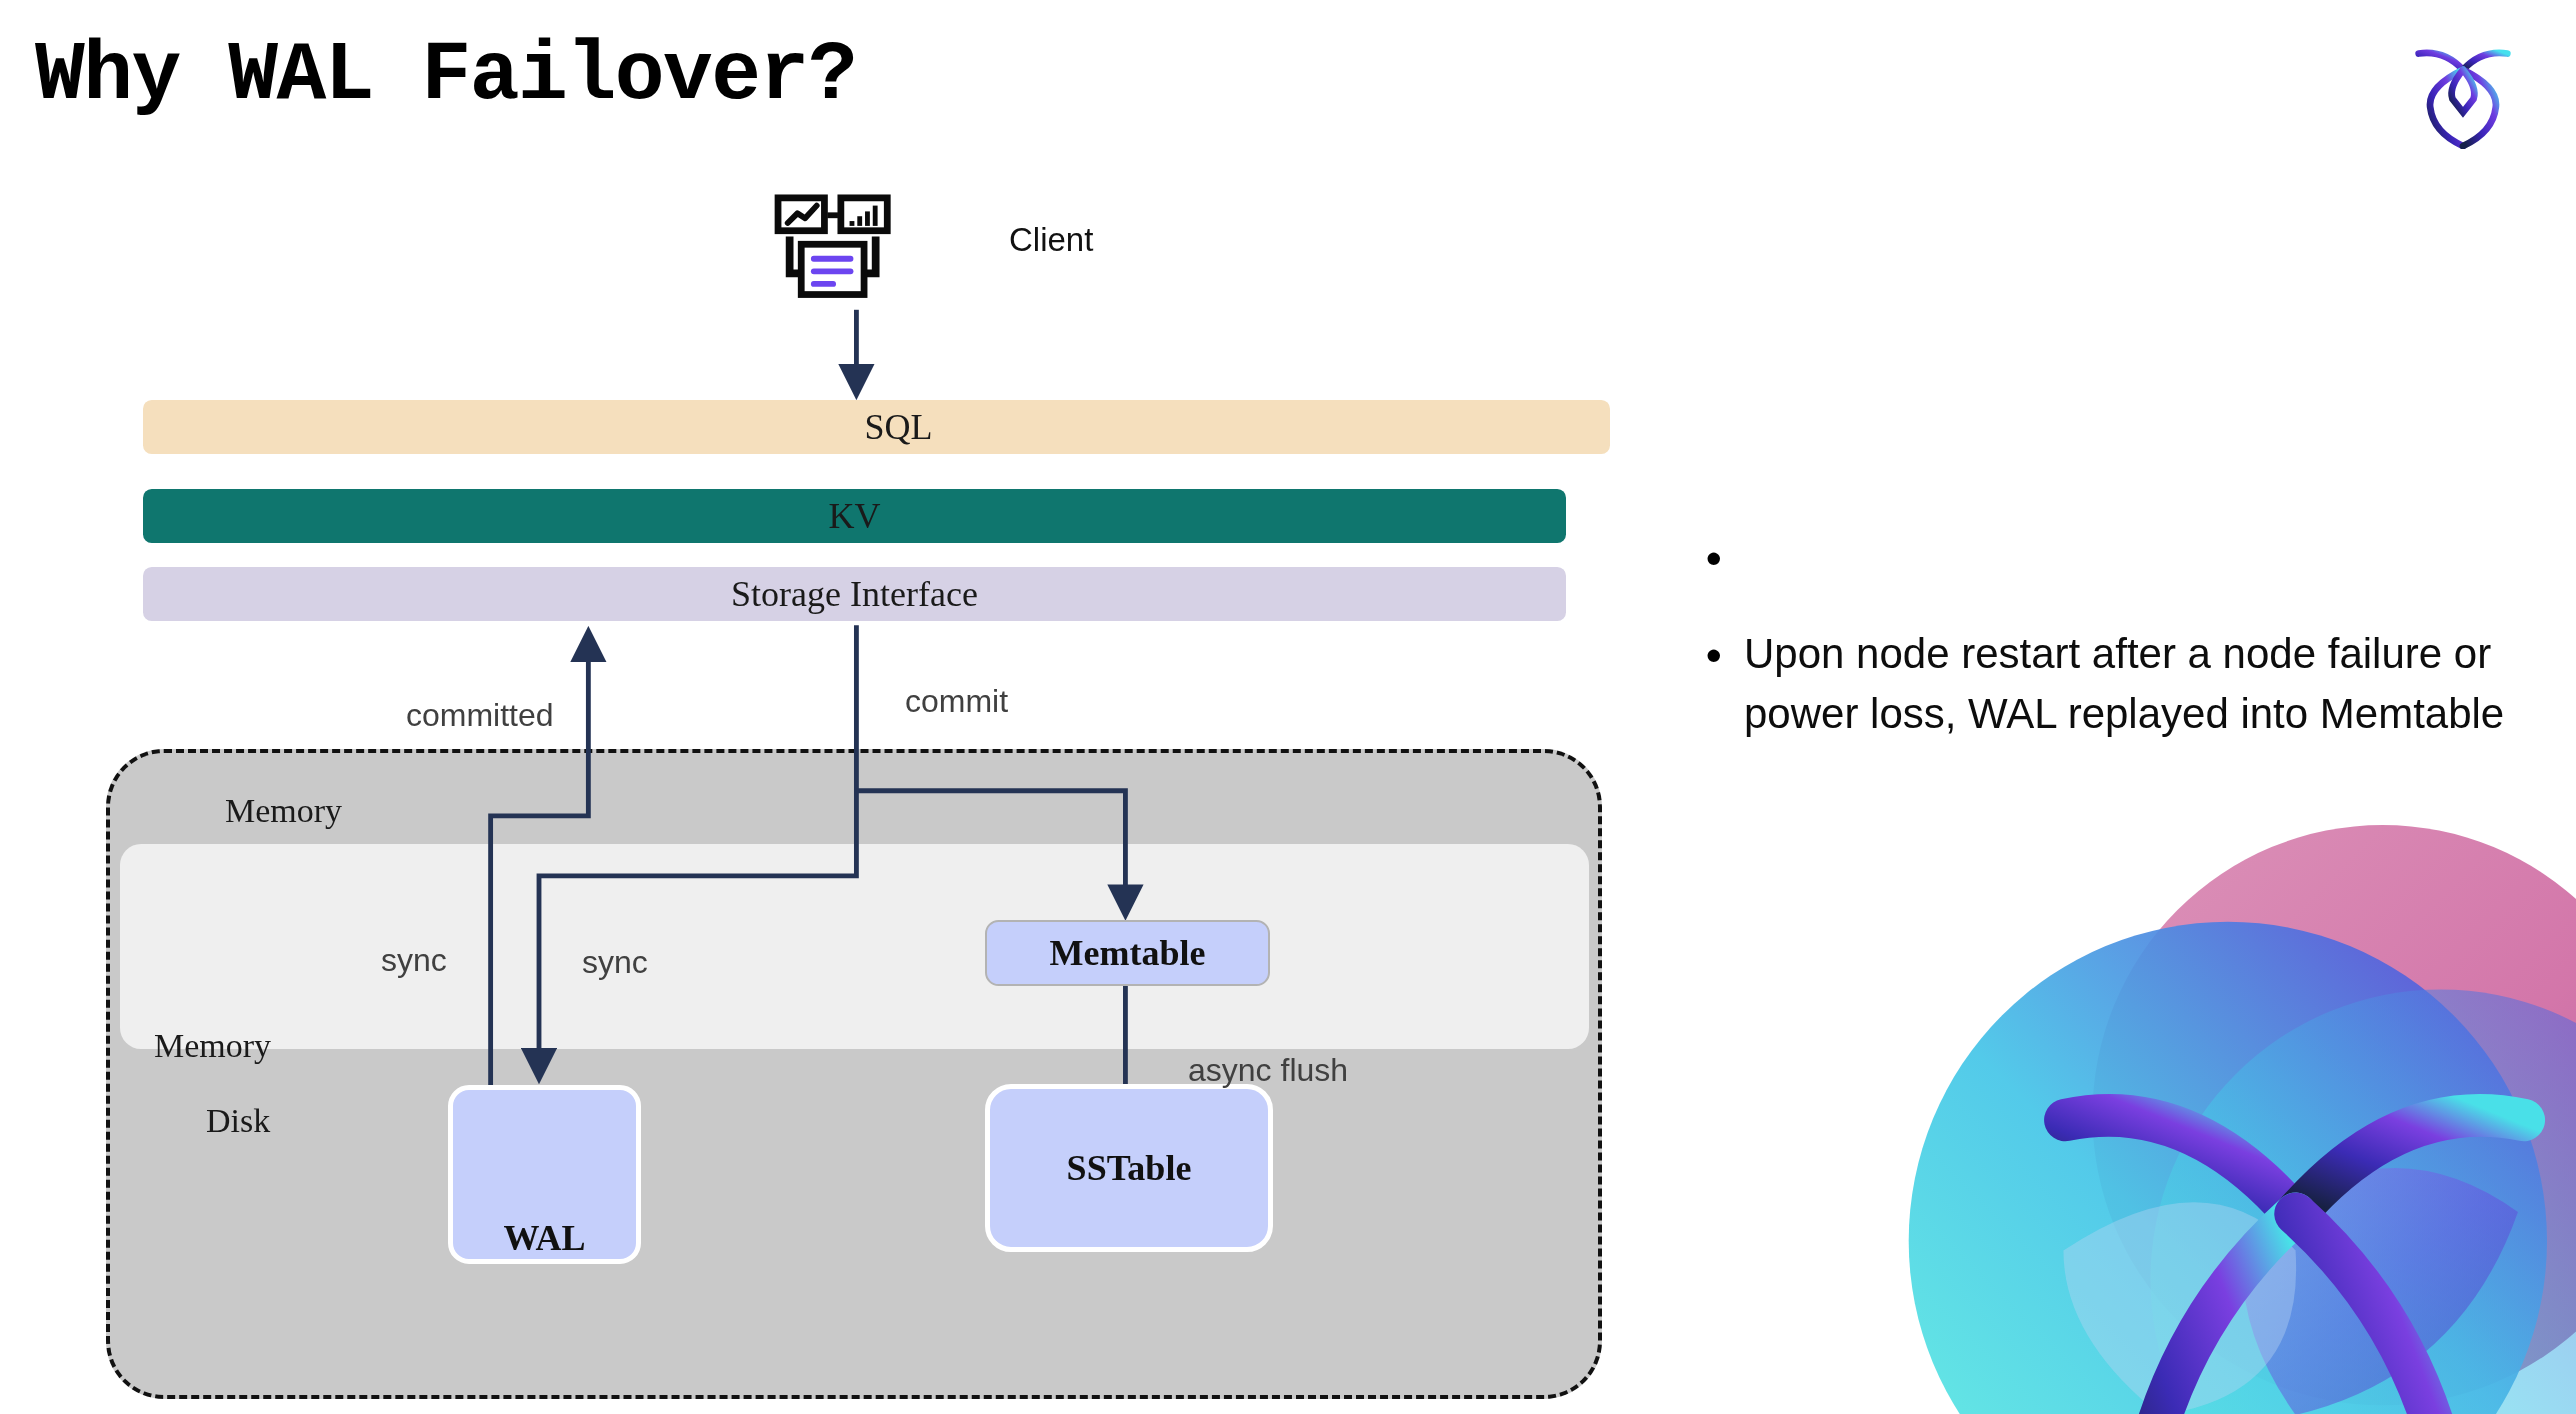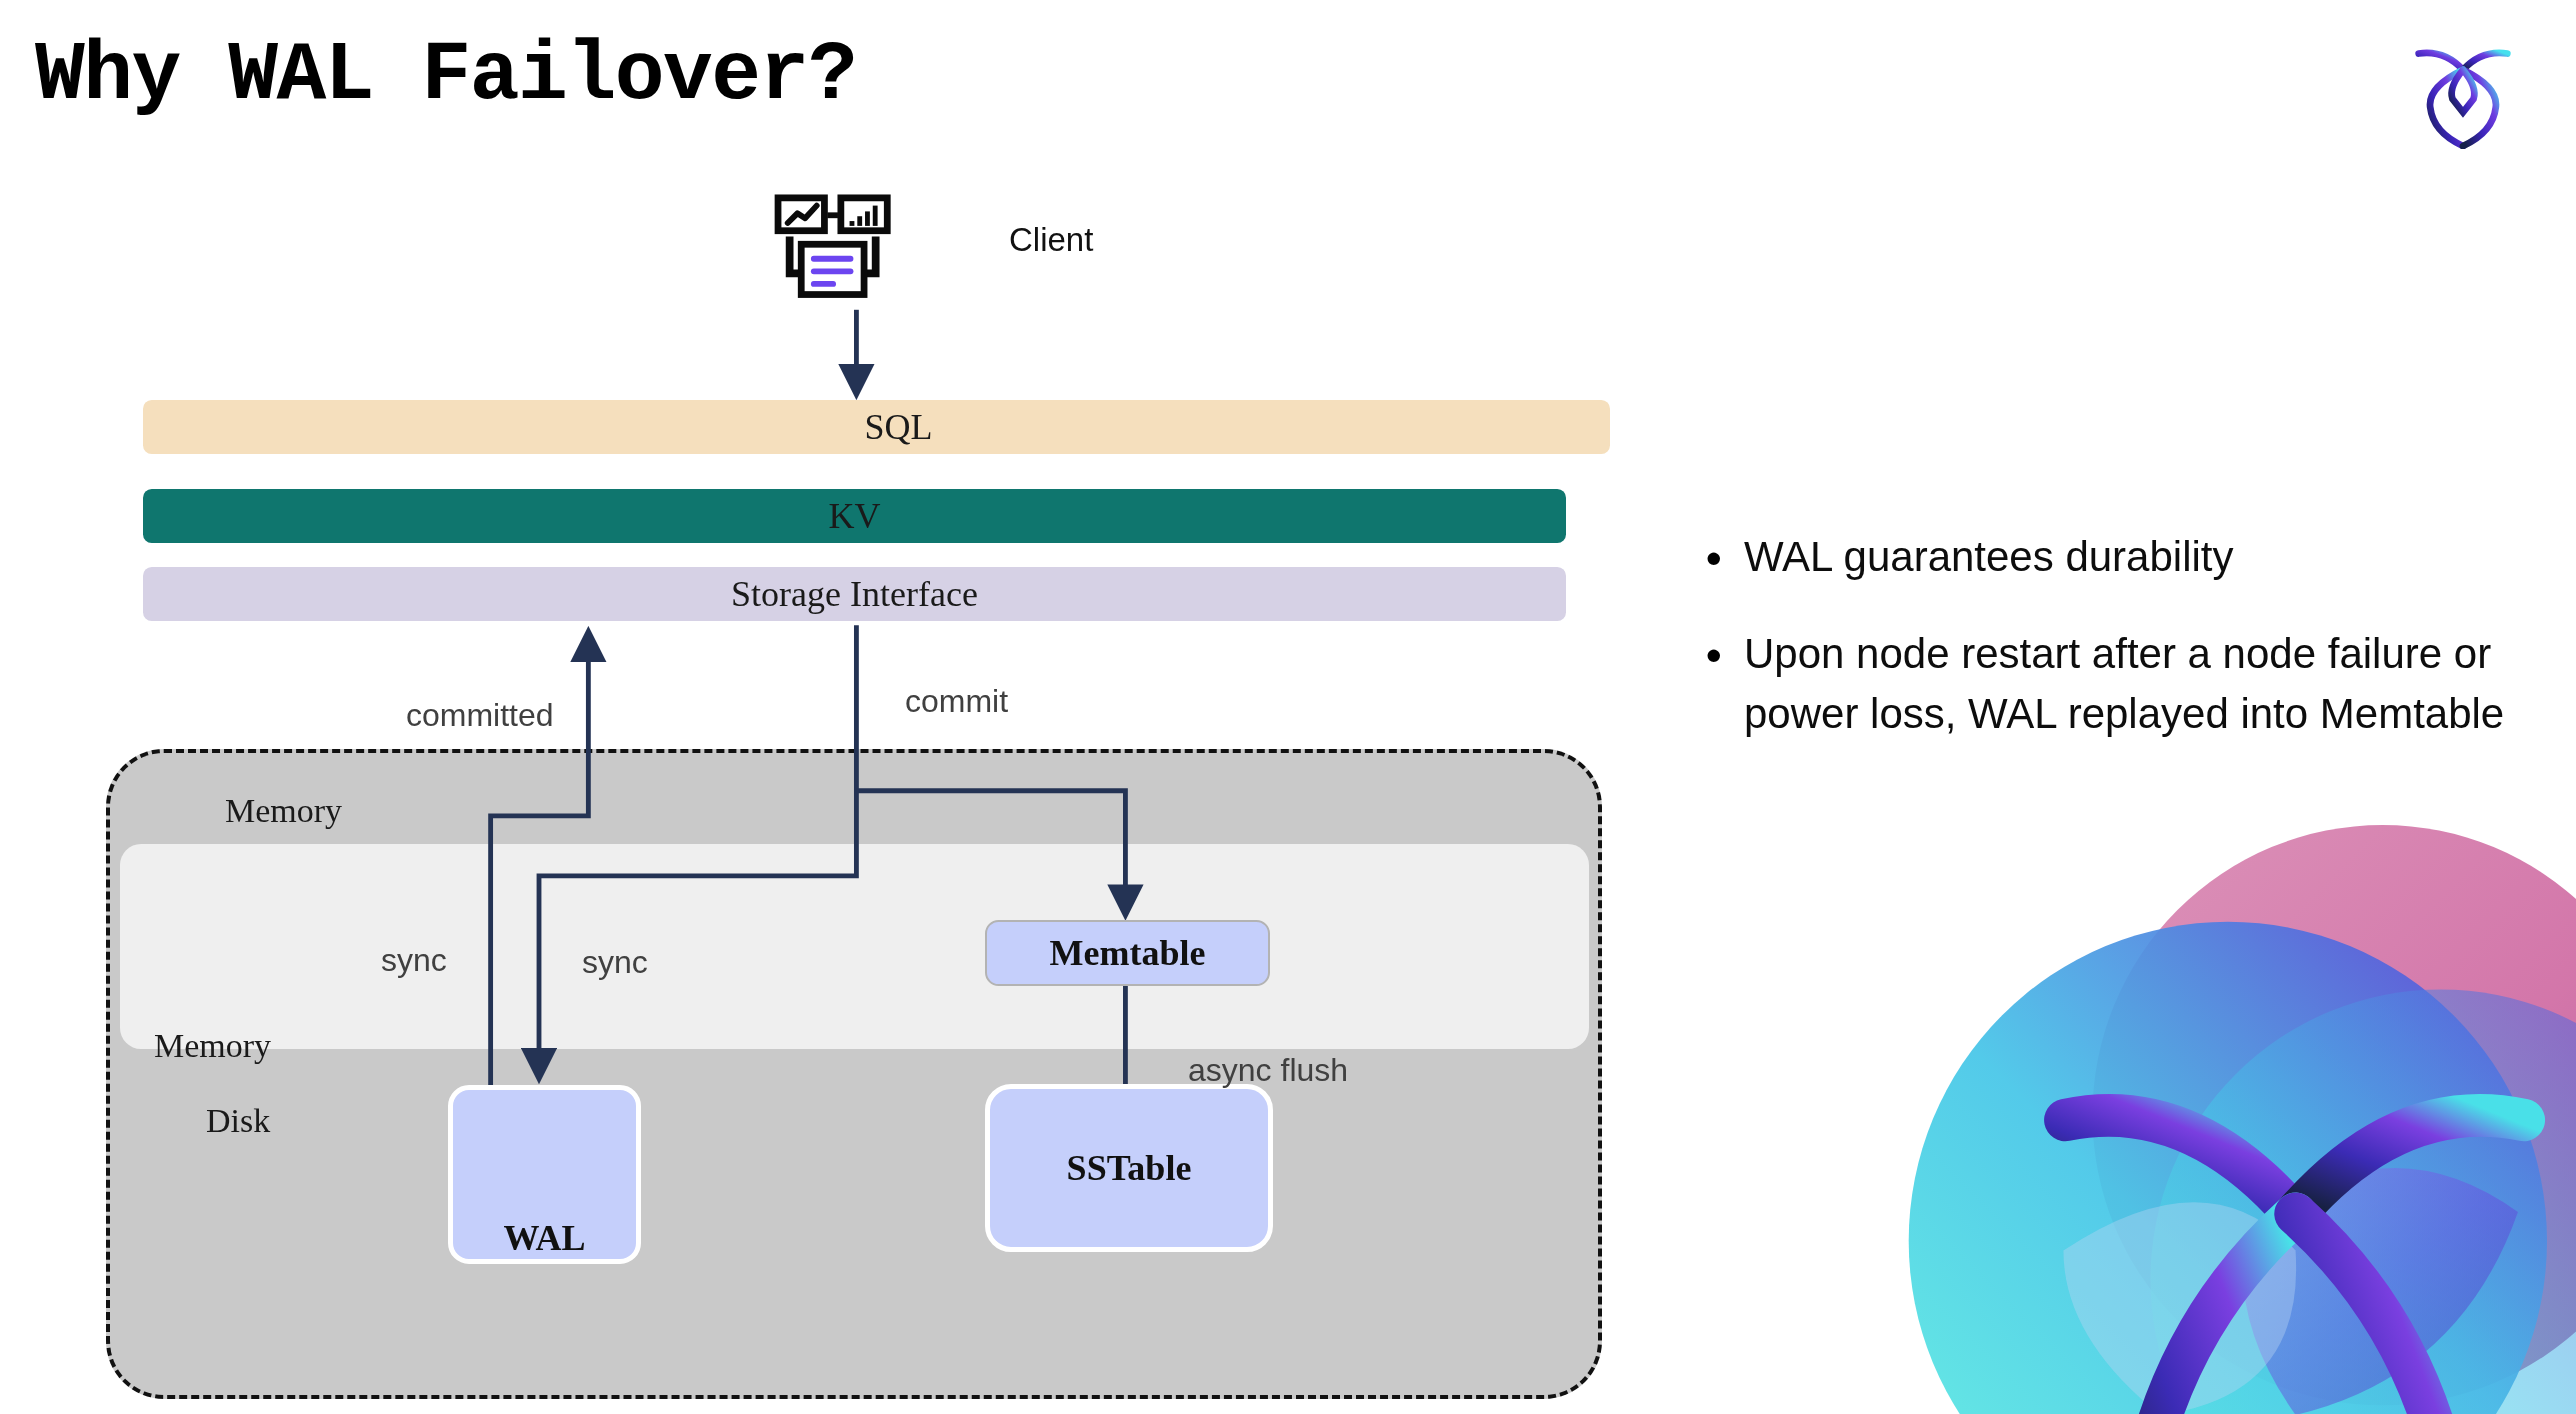--- a/index.html
+++ b/index.html
@@ -340,20 +340,19 @@
 
 <div class="edge-label" id="lbl-committed">committed</div>
 <div class="edge-label" id="lbl-commit">commit</div>
 <div class="edge-label" id="lbl-sync-1">sync</div>
 <div class="edge-label" id="lbl-sync-2">sync</div>
 <div class="edge-label" id="lbl-async">async flush</div>
 
 <div id="bullets">
   <div class="bullet-row">
     <div class="bullet-dot">●</div>
-    <div class="bullet-text">WAL guarantees durability</div>
   </div>
   <div class="bullet-row">
     <div class="bullet-dot">●</div>
     <div class="bullet-text">Upon node restart after a node failure or power loss, WAL replayed into Memtable</div>
   </div>
 </div>
 
 
 </body></html>

